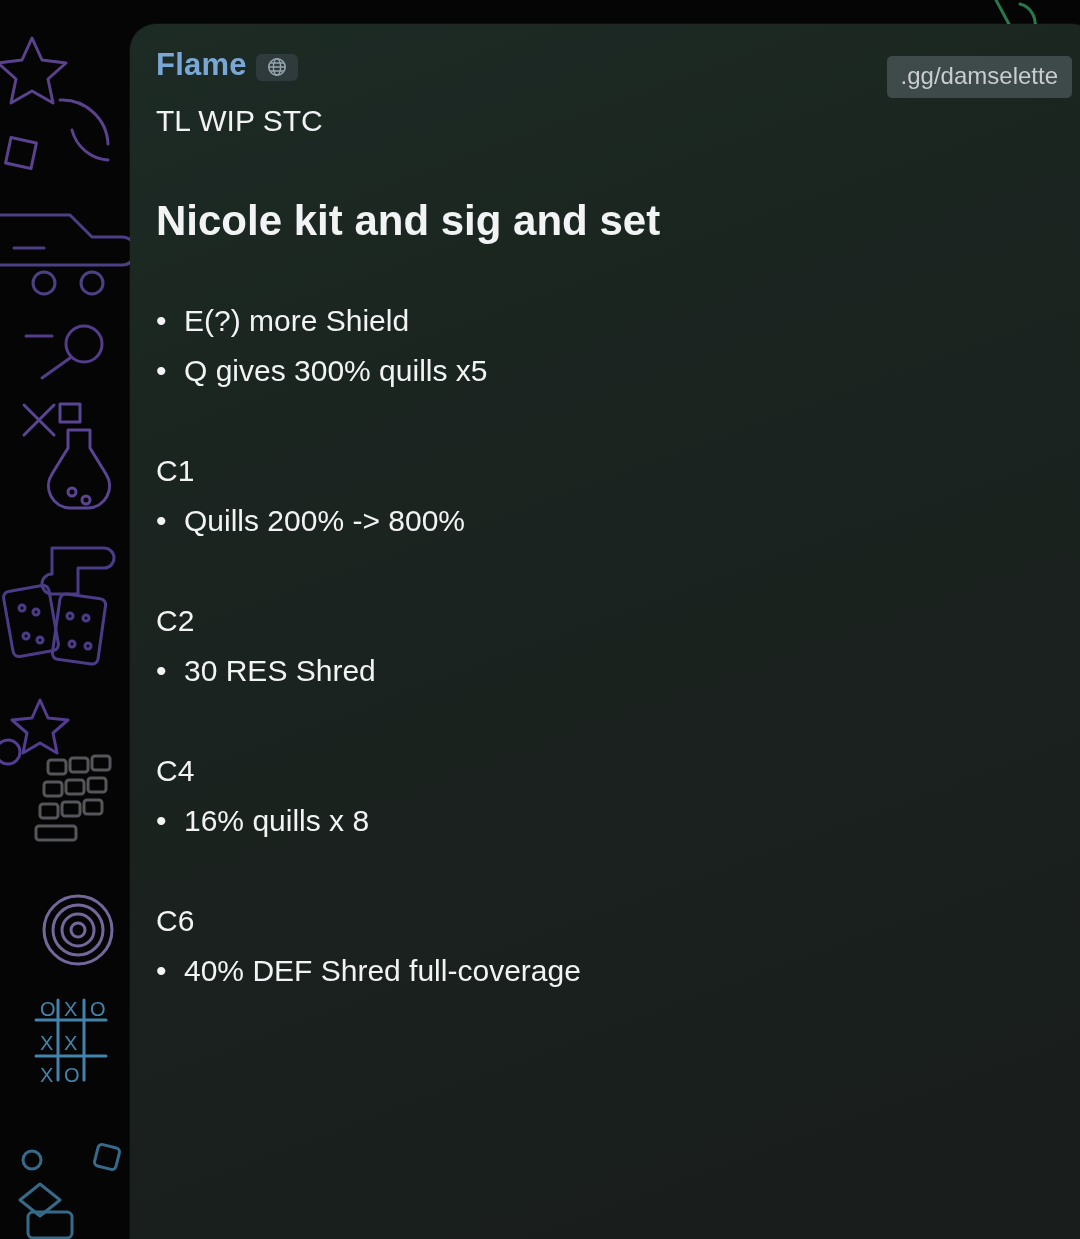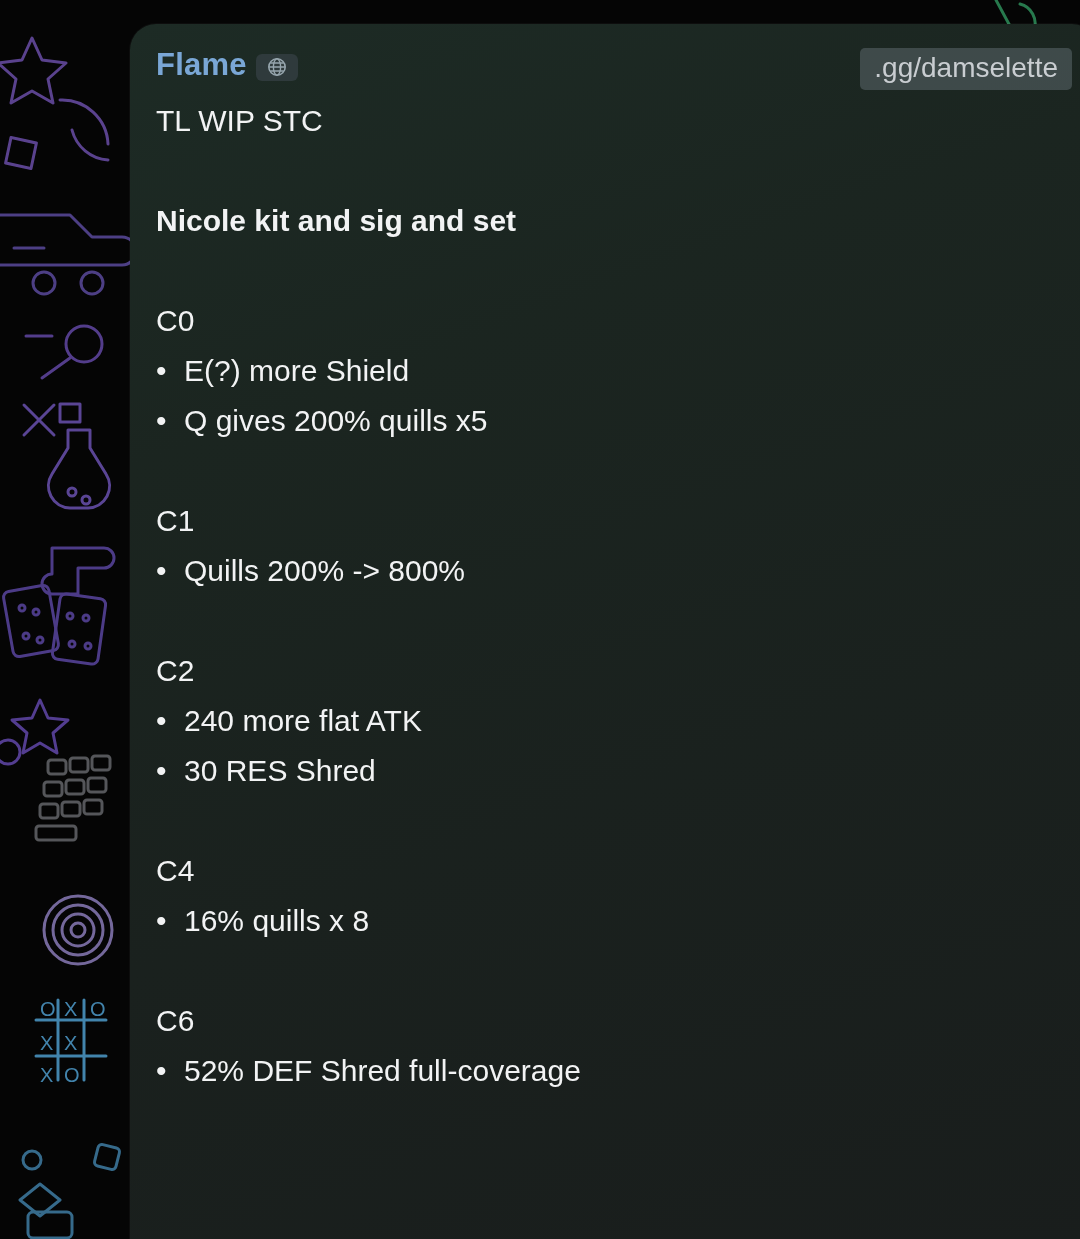--- a/index.html
+++ b/index.html
@@ -69,36 +69,37 @@
     align-items: center;
     justify-content: center;
     position: relative;
     top: 2px;
   }
   #globe-badge svg { display: block; }
 
   #server-tag {
     background: rgba(112,125,132,0.42);
     color: #c9cdd1;
-    font-size: 28px;
+    font-size: 24px;
     padding: 6px 14px 8px 14px;
     border-radius: 5px;
     line-height: 28px;
     white-space: nowrap;
+    margin-top: 8px;
   }
 
   
   #body-text {
     color: #f2f3f4;
     font-size: 30px;
     line-height: 50px;
     margin-top: 4px;
   }
   .line { white-space: pre-wrap; }
-  .line.bold { font-weight: bold; font-size: 30px; }
+  .line.bold { font-weight: bold; font-size: 42px; }
   .line.blank { height: 50px; }
   .bullet-line { display: block; }
   .bullet {
     display: inline-block;
     width: 28px;
     text-align: left;
     color: #f2f3f4;
   }
 </style>
 </head>
@@ -273,32 +274,30 @@
         </span>
       </div>
       <span id="server-tag">.gg/damselette</span>
     </div>
 
     <div id="body-text">
         <div class="line">TL WIP STC</div>
         <div class="line blank"></div>
         <div class="line bold">Nicole kit and sig and set</div>
         <div class="line blank"></div>
-        <div class="line">C0</div>
         <div class="line bullet-line"><span class="bullet">•</span><span>E(?) more Shield</span></div>
-        <div class="line bullet-line"><span class="bullet">•</span><span>Q gives 200% quills x5</span></div>
+        <div class="line bullet-line"><span class="bullet">•</span><span>Q gives 300% quills x5</span></div>
         <div class="line blank"></div>
         <div class="line">C1</div>
         <div class="line bullet-line"><span class="bullet">•</span><span>Quills 200% -&gt; 800%</span></div>
         <div class="line blank"></div>
         <div class="line">C2</div>
-        <div class="line bullet-line"><span class="bullet">•</span><span>240 more flat ATK</span></div>
         <div class="line bullet-line"><span class="bullet">•</span><span>30 RES Shred</span></div>
         <div class="line blank"></div>
         <div class="line">C4</div>
         <div class="line bullet-line"><span class="bullet">•</span><span>16% quills x 8</span></div>
         <div class="line blank"></div>
         <div class="line">C6</div>
-        <div class="line bullet-line"><span class="bullet">•</span><span>52% DEF Shred full-coverage</span></div>
+        <div class="line bullet-line"><span class="bullet">•</span><span>40% DEF Shred full-coverage</span></div>
       </div>
 
   </div>
 </div>
 
 </body></html>

